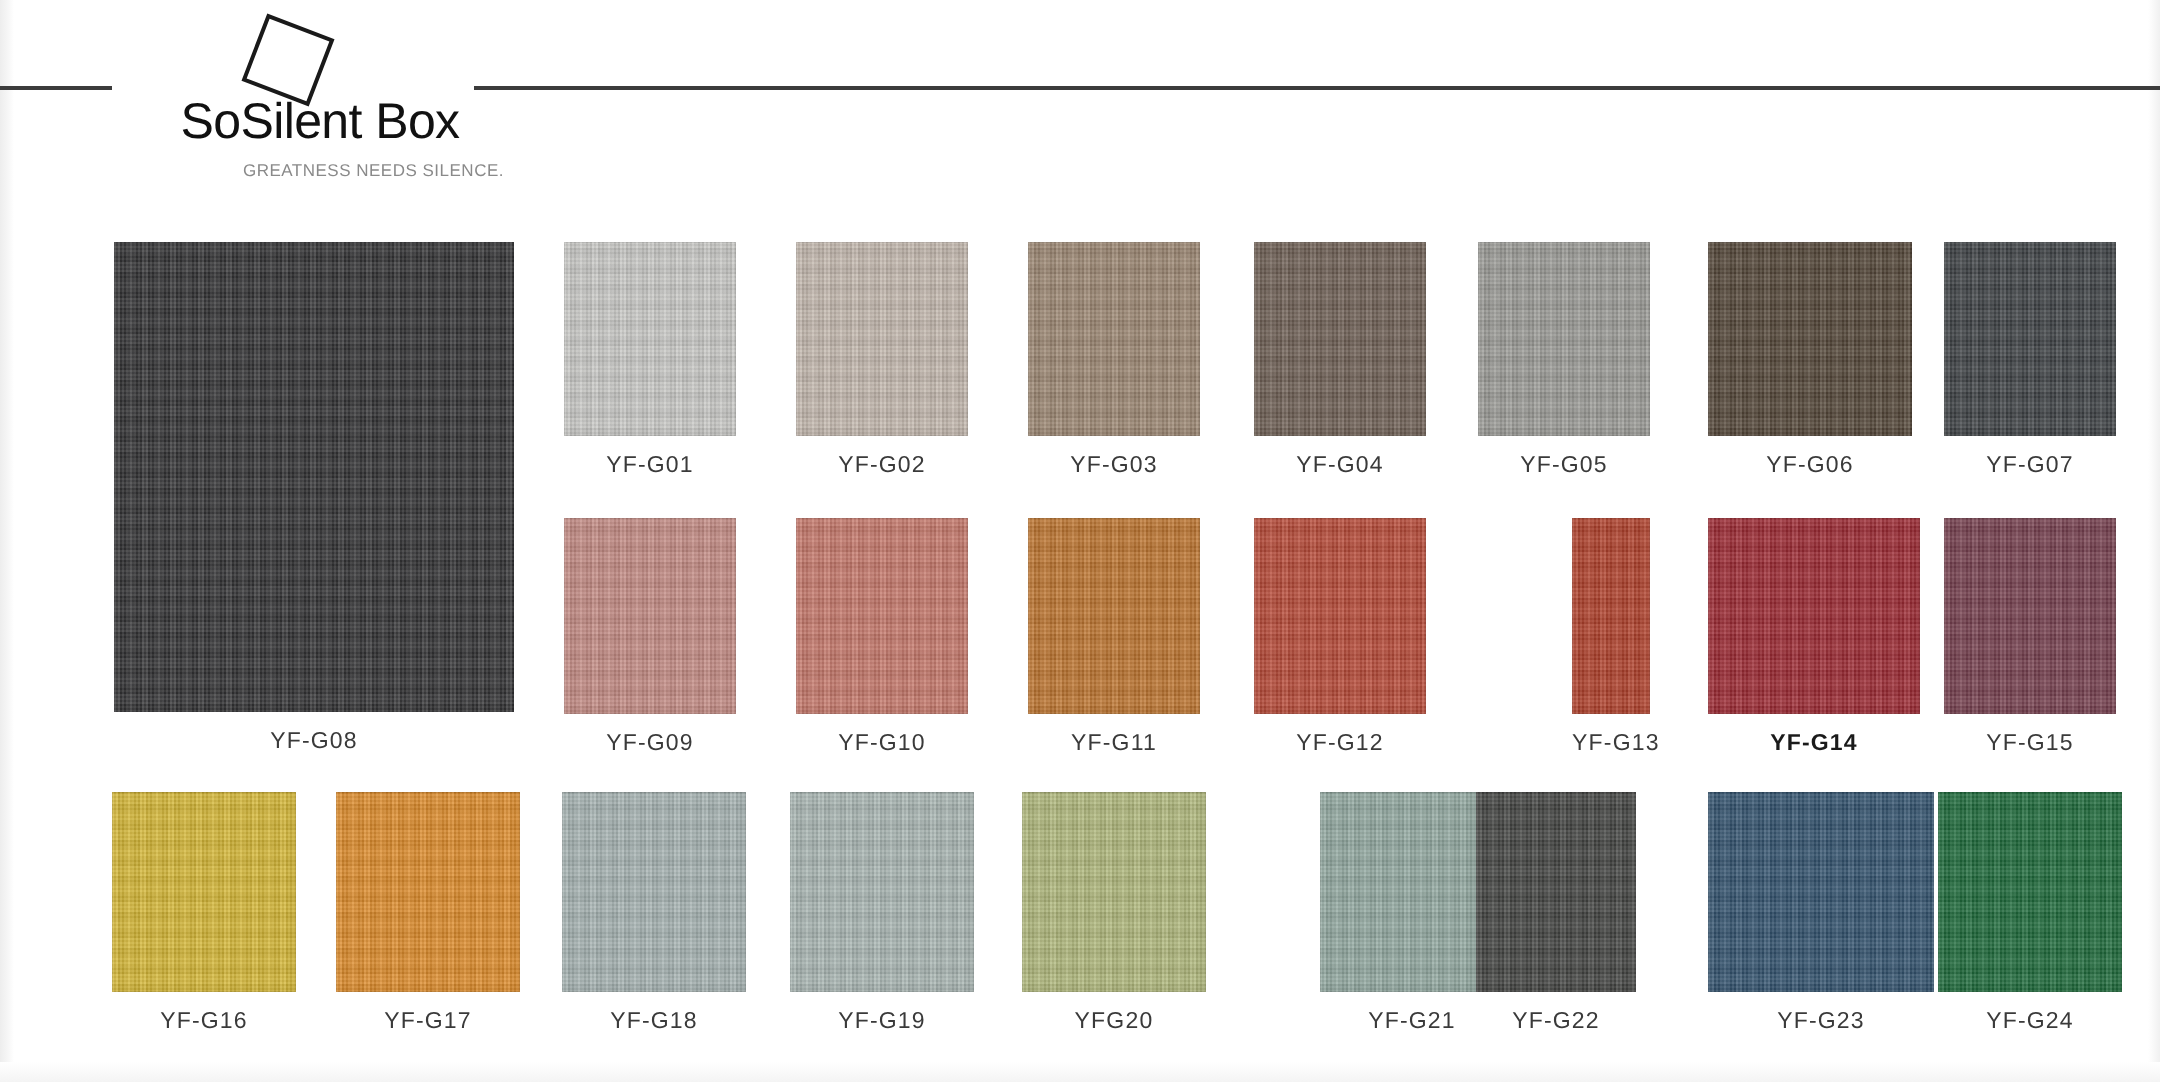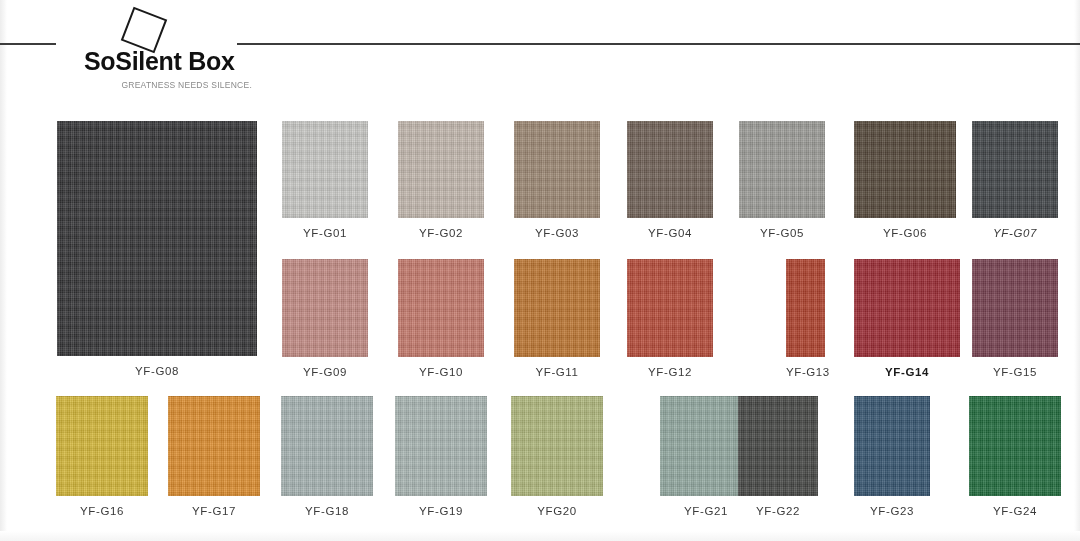--- a/index.html
+++ b/index.html
@@ -70,27 +70,27 @@
     left: 68px;
     top: 6px;
     width: 36px;
     height: 36px;
     border: 2px solid #1a1a1a;
     transform: rotate(21deg);
     background: #ffffff;
   }
   .logo-wordmark {
     position: absolute;
-    left: 26px;
+    left: 12px;
     top: 41px;
     width: 180px;
-    text-align: left;
+    text-align: center;
     font-family: "Liberation Sans", "DejaVu Sans", sans-serif;
     font-size: 25px;
-    font-weight: 700;
+    font-weight: 400;
     letter-spacing: -0.3px;
     color: #111111;
     white-space: nowrap;
   }
   .logo-tagline {
     position: absolute;
     left: 14px;
     top: 74px;
     width: 180px;
     text-align: right;
@@ -204,21 +204,21 @@
         <div class="swatch-label">YF-G04</div>
       </div>
       <div class="swatch-cell" style="left: 739px; top: 11px; width: 86px;">
         <div class="swatch-chip" style="height: 97px; background-color: rgb(155, 155, 151);"></div>
         <div class="swatch-label">YF-G05</div>
       </div>
       <div class="swatch-cell" style="left: 854px; top: 11px; width: 102px;">
         <div class="swatch-chip" style="height: 97px; background-color: rgb(84, 71, 57);"></div>
         <div class="swatch-label">YF-G06</div>
       </div>
-      <div class="swatch-cell" style="left: 972px; top: 11px; width: 86px; font-style: italic;">
+      <div class="swatch-cell" style="left: 972px; top: 11px; width: 86px;">
         <div class="swatch-chip" style="height: 97px; background-color: rgb(63, 67, 70);"></div>
         <div class="swatch-label">YF-G07</div>
       </div>
       <div class="swatch-cell" style="left: 282px; top: 149px; width: 86px;">
         <div class="swatch-chip" style="height: 98px; background-color: rgb(195, 139, 132);"></div>
         <div class="swatch-label">YF-G09</div>
       </div>
       <div class="swatch-cell" style="left: 398px; top: 149px; width: 86px;">
         <div class="swatch-chip" style="height: 98px; background-color: rgb(197, 120, 107);"></div>
         <div class="swatch-label">YF-G10</div>
@@ -264,21 +264,21 @@
         <div class="swatch-label">YFG20</div>
       </div>
       <div class="swatch-cell" style="left: 624px; top: 286px; width: 92px; margin-left: 36px;">
         <div class="swatch-chip" style="height: 100px; background-color: rgb(146, 168, 160);"></div>
         <div class="swatch-label">YF-G21</div>
       </div>
       <div class="swatch-cell" style="left: 738px; top: 286px; width: 80px;">
         <div class="swatch-chip" style="height: 100px; background-color: rgb(68, 69, 67);"></div>
         <div class="swatch-label">YF-G22</div>
       </div>
-      <div class="swatch-cell" style="left: 854px; top: 286px; width: 76px;">
+      <div class="swatch-cell" style="left: 854px; top: 286px; width: 113px;">
         <div class="swatch-chip" style="height: 100px; background-color: rgb(51, 83, 111);"></div>
         <div class="swatch-label">YF-G23</div>
       </div>
       <div class="swatch-cell" style="left: 969px; top: 286px; width: 92px;">
         <div class="swatch-chip" style="height: 100px; background-color: rgb(31, 107, 60);"></div>
         <div class="swatch-label">YF-G24</div>
       </div>
     </div>
 
 </div>

